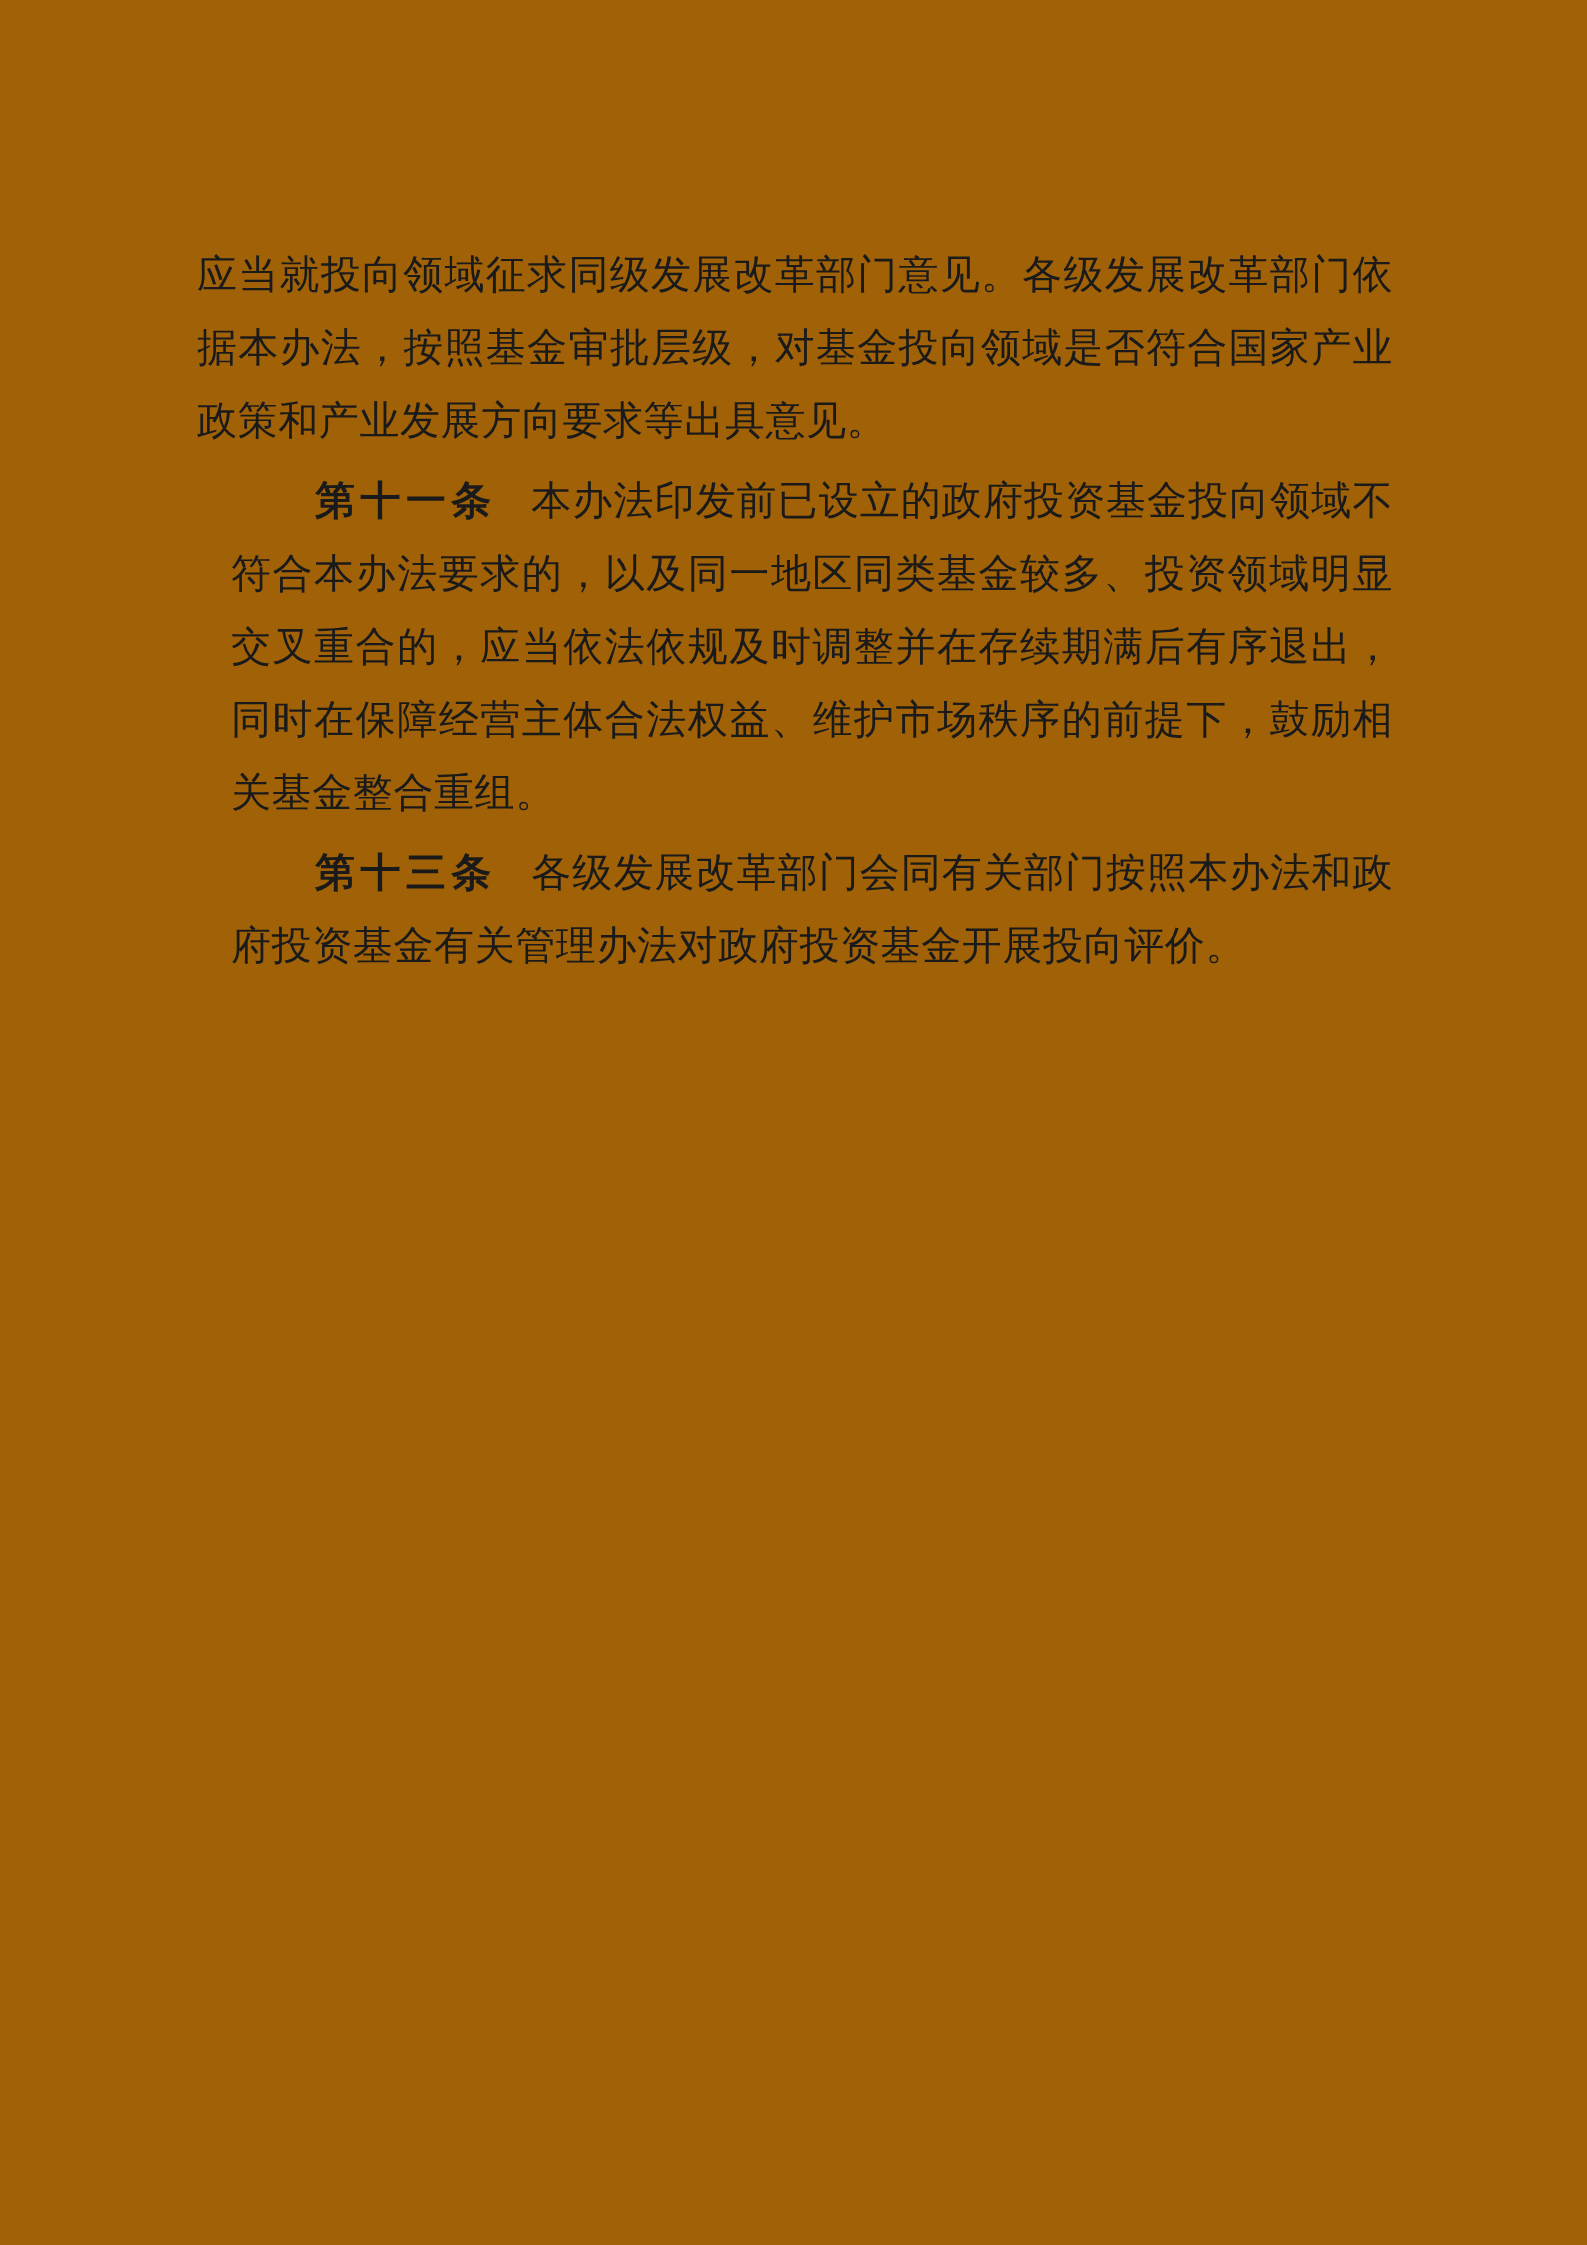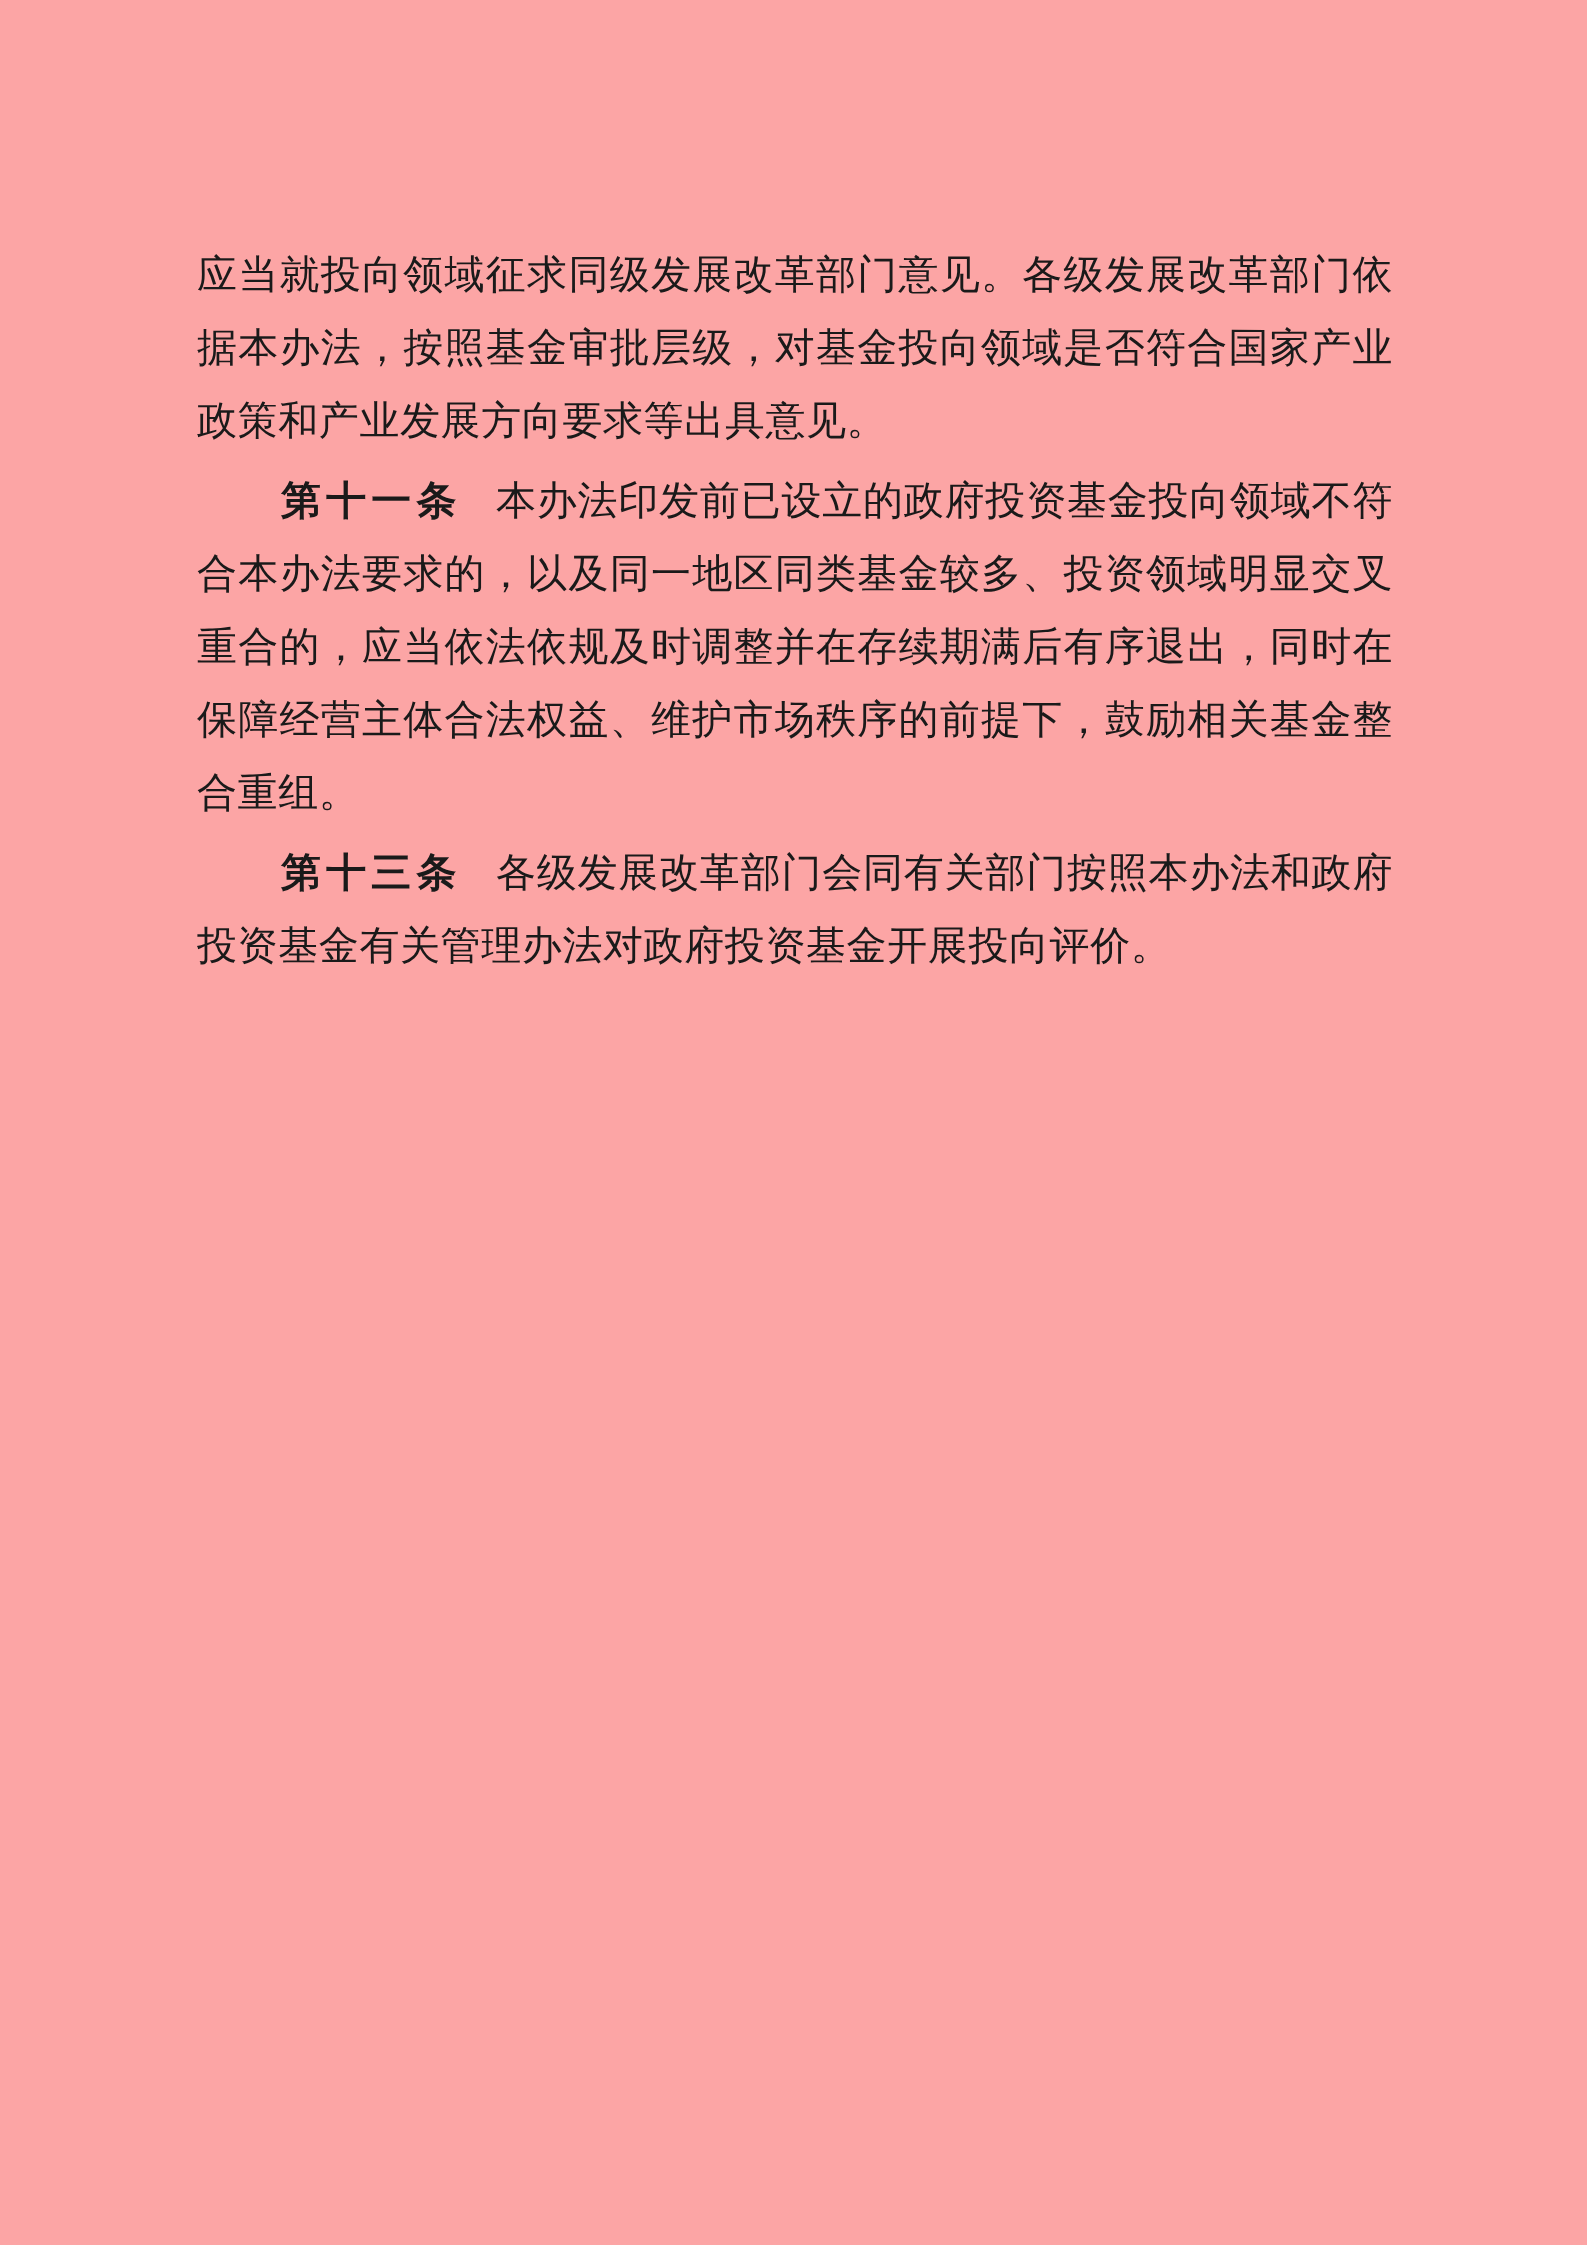--- a/index.html
+++ b/index.html
@@ -4,21 +4,21 @@
 <style>
   html, body {
     margin: 0;
     padding: 0;
     background: #ffffff;
   }
   .page {
     position: relative;
     width: 1587px;
     height: 2245px;
-    background: #fca5a5;
+    background: #a16207;
     margin: 0 auto;
     overflow: hidden;
   }
   .content {
     position: absolute;
     left: 197px;
     top: 238px;
     width: 1196px;
   }
   .para {
@@ -26,20 +26,21 @@
     font-size: 40px;
     line-height: 73px;
     color: #1a1a1a;
     text-align: justify;
     text-justify: inter-ideograph;
     letter-spacing: 0.6px;
     margin: 0 0 6px 0;
   }
   .para.indent {
     text-indent: 84px;
+    margin-left: 34px;
   }
   .para .art-label {
     font-weight: bold;
     letter-spacing: 5px;
   }
   .para .gap {
     display: inline-block;
     width: 34px;
   }
 </style>

